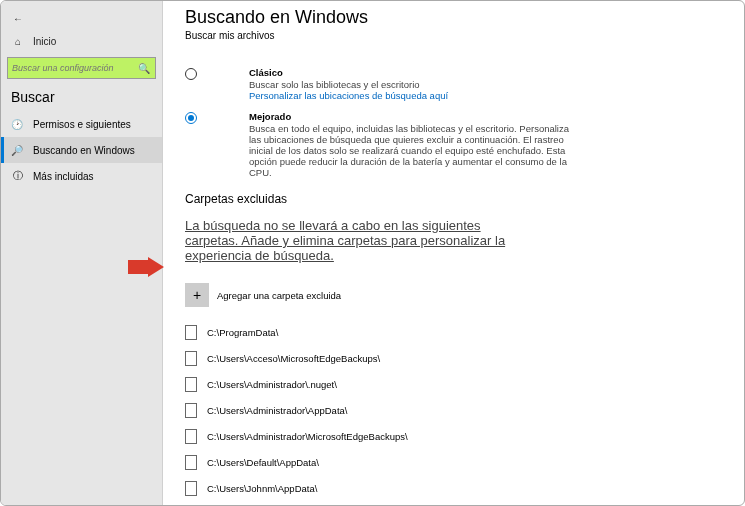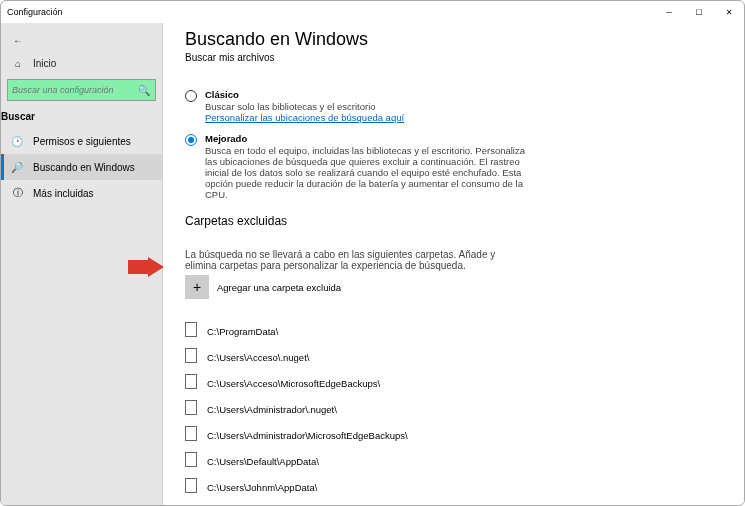--- a/index.html
+++ b/index.html
@@ -5,58 +5,51 @@
 * { box-sizing: border-box; margin: 0; padding: 0; font-family: "Segoe UI", sans-serif; }
 body { background: #fff; width: 745px; height: 506px; overflow: hidden; position: relative; }
 .window { width: 745px; height: 506px; display: flex; flex-direction: column; border: 1px solid #aaa; border-radius: 6px; overflow: hidden; }
 .titlebar { height: 22px; display: flex; align-items: center; padding-left: 6px; font-size: 9px; }
 .titlebar-spacer { flex: 1; }
 .win-btn { width: 30px; height: 22px; display: flex; align-items: center; justify-content: center; font-size: 8px; }
 .body { flex: 1; display: flex; overflow: hidden; }
 .sidebar { width: 162px; background: #e6e6e6; border-right: 1px solid #d0d0d0; padding-top: 4px; }
 .side-row { display: flex; align-items: center; height: 24px; padding-left: 10px; font-size: 10px; color: #222; }
 .side-icon { width: 14px; display: inline-flex; justify-content: center; margin-right: 8px; }
-.search-box { margin: 4px 6px 8px 6px; height: 22px; background: #86efac; border: 1px solid #999; display: flex; align-items: center; padding: 0 4px; }
+.search-box { margin: 4px 6px 8px 6px; height: 22px; background: #bef264; border: 1px solid #999; display: flex; align-items: center; padding: 0 4px; }
 .search-box input { flex: 1; border: none; outline: none; font-size: 9px; font-style: italic; color: #777; background: transparent; }
-.section-label { font-size: 10px; font-weight: 700; padding: 2px 0 6px; }
+.section-label { font-size: 14px; font-weight: 400; padding: 2px 10px 6px; }
 .side-item { display: flex; align-items: center; height: 26px; padding-left: 10px; font-size: 10px; cursor: pointer; }
 .side-item.active { background: #d5d5d5; border-left: 3px solid #0078d4; padding-left: 7px; }
 .content { flex: 1; padding: 6px 22px 10px 22px; overflow-y: auto; }
 .content h1 { font-size: 18px; font-weight: 400; margin-bottom: 2px; }
 .subhead { font-size: 10px; margin-bottom: 26px; }
 .radio-opt { display: flex; margin-bottom: 10px; }
 .radio-circle { width: 12px; height: 12px; border: 1px solid #333; border-radius: 50%; margin-right: 8px; margin-top: 1px; flex-shrink: 0; display: flex; align-items: center; justify-content: center; }
 .radio-circle.sel { border-color: #0078d4; }
 .radio-circle.sel::after { content: ""; width: 6px; height: 6px; background: #0078d4; border-radius: 50%; }
-.opt-body { font-size: 9.5px; }
+.opt-body { font-size: 9.5px; margin-left: 44px; }
 .opt-title { font-weight: 600; margin-bottom: 1px; }
 .opt-desc { color: #444; }
-.opt-link { color: #0067c0; cursor: pointer; text-decoration: underline; }
-.h2 { font-size: 12px; margin: 14px 0 21px; }
-.desc { font-size: 10px; color: #444; margin-bottom: 4px; max-width: 340px; }
+.opt-link { color: #0067c0; cursor: pointer; }
+.h2 { font-size: 12px; margin: 14px 0 12px; }
+.desc { font-size: 13px; color: #444; margin-bottom: 20px; max-width: 340px; text-decoration: underline; }
 .add-row { display: flex; align-items: center; margin-bottom: 12px; }
 .add-btn { width: 24px; height: 24px; background: #ccc; display: flex; align-items: center; justify-content: center; font-size: 14px; margin-right: 8px; }
 .add-label { font-size: 9.5px; }
-.folder-row { display: flex; align-items: flex-end; height: 26px; font-size: 9.5px; }
+.folder-row { display: flex; align-items: center; height: 26px; font-size: 9.5px; }
 .folder-icon { width: 12px; height: 15px; border: 1px solid #666; margin-right: 10px; flex-shrink: 0; }
 .arrow { position: absolute; left: 128px; top: 257px; pointer-events: none; }
 .content::-webkit-scrollbar { width: 10px; }
 .content::-webkit-scrollbar-thumb { background: #c0c0c0; }
 </style>
 </head>
 <body>
 
 <div class="window">
-  <div class="titlebar">
-    <span>Configuración</span>
-    <span class="titlebar-spacer"></span>
-    <span class="win-btn">─</span>
-    <span class="win-btn">☐</span>
-    <span class="win-btn">✕</span>
-  </div>
   <div class="body">
     <div class="sidebar">
       <div class="side-row">
         <span class="side-icon">←</span>
       </div>
       <div class="side-row">
         <span class="side-icon">⌂</span>
         <span>Inicio</span>
       </div>
       <div class="search-box">
@@ -107,29 +100,29 @@
         <span class="add-label">Agregar una carpeta excluida</span>
       </div>
 
       <div id="folders">
           <div class="folder-row">
             <div class="folder-icon"></div>
             <span>C:\ProgramData\</span>
           </div>
           <div class="folder-row">
             <div class="folder-icon"></div>
-            <span>C:\Users\Acceso\.nuget\</span>
-          </div>
-          <div class="folder-row">
-            <div class="folder-icon"></div>
             <span>C:\Users\Acceso\MicrosoftEdgeBackups\</span>
           </div>
           <div class="folder-row">
             <div class="folder-icon"></div>
             <span>C:\Users\Administrador\.nuget\</span>
+          </div>
+          <div class="folder-row">
+            <div class="folder-icon"></div>
+            <span>C:\Users\Administrador\AppData\</span>
           </div>
           <div class="folder-row">
             <div class="folder-icon"></div>
             <span>C:\Users\Administrador\MicrosoftEdgeBackups\</span>
           </div>
           <div class="folder-row">
             <div class="folder-icon"></div>
             <span>C:\Users\Default\AppData\</span>
           </div>
           <div class="folder-row">

